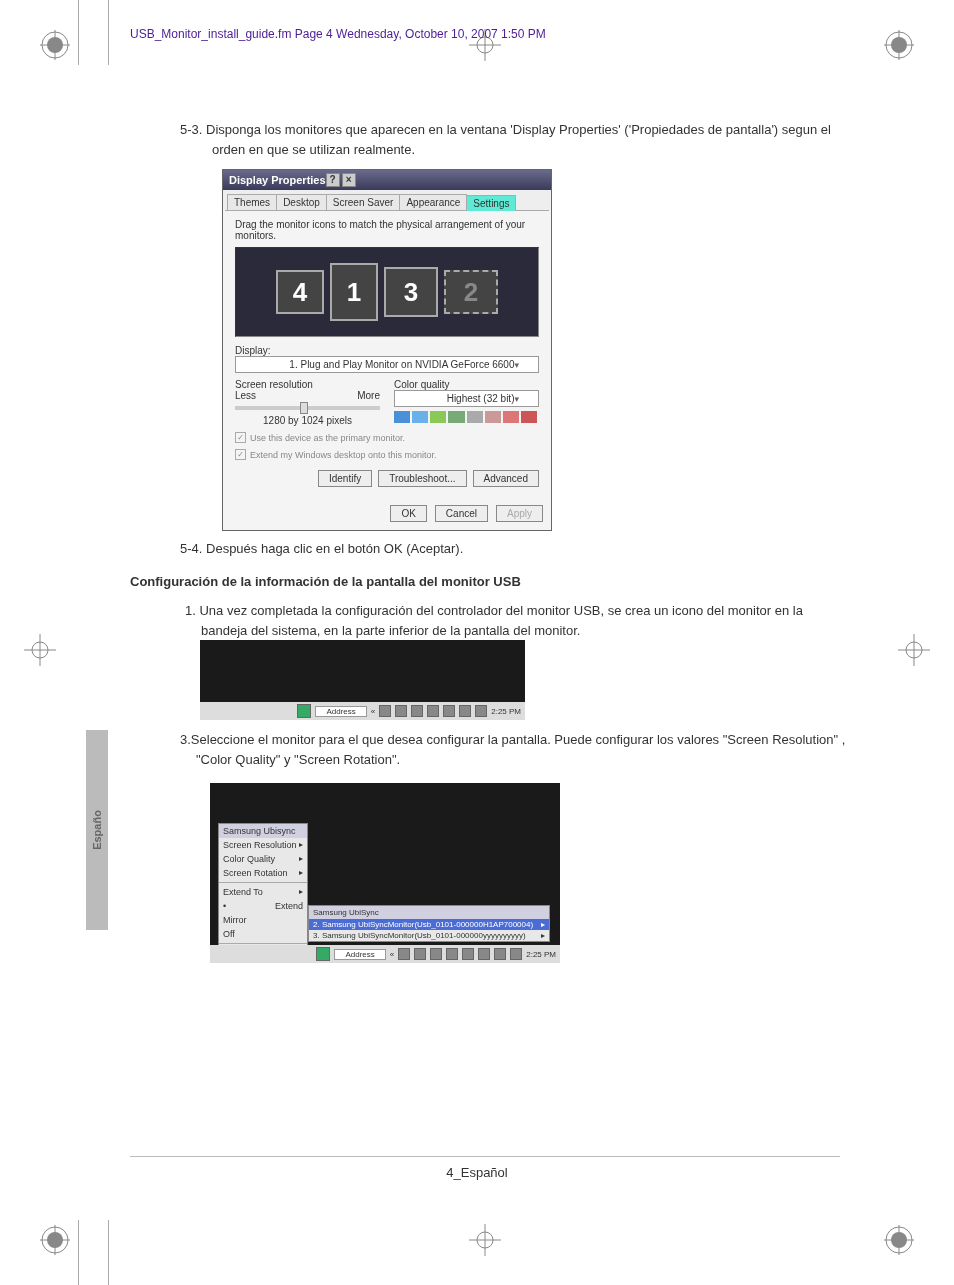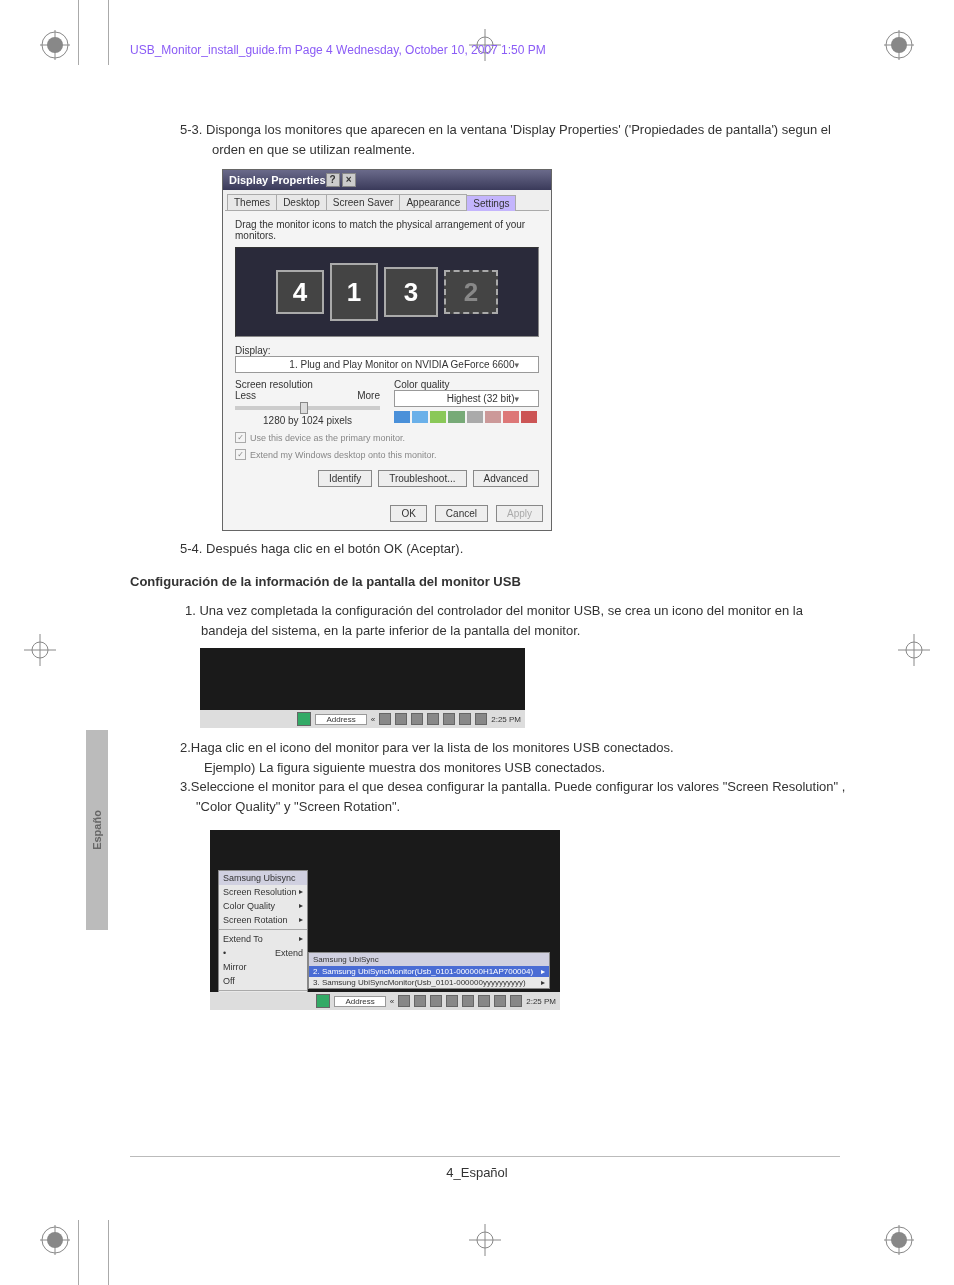--- a/index.html
+++ b/index.html
@@ -33,24 +33,24 @@
     .reg-mb { bottom: 25px; left: 465px; width: 40px; height: 40px; }
     
     .crop-line-v { position:absolute; width:1px; background:#aaa; }
     .cv1 { left:78px; top:0; height:65px; }
     .cv2 { left:108px; top:0; height:65px; }
     .cv3 { left:78px; bottom:0; height:65px; }
     .cv4 { left:108px; bottom:0; height:65px; }
     
     .header-bar {
       position: absolute;
-      top: 43px;
+      top: 27px;
       left: 130px;
       font-size: 12px;
-      color: #8b5cf6;
+      color: #4c1d95;
     }
     
     .side-tab {
       position: absolute;
       left: 86px;
       top: 730px;
       width: 22px;
       height: 200px;
       background: #bbb;
     }
@@ -82,21 +82,21 @@
       font-size: 13px;
       margin-left: 50px;
       margin-top: 8px;
       margin-bottom: 18px;
     }
     .section-title {
       font-weight: bold;
       font-size: 13px;
       margin-bottom: 12px;
     }
-    .step-1 { font-size:13px; line-height:1.5; margin-left:55px; padding-left:16px; text-indent:-16px; margin-bottom:8px; }
+    .step-1 { font-size:13px; line-height:1.5; margin-left:55px; padding-left:16px; text-indent:-16px; }
     .step-2, .step-3 { font-size:13px; line-height:1.5; margin-left:50px; padding-left:16px; text-indent:-16px;}
     .step-2 .sub, .step-3 .sub { display:block; text-indent:0; padding-left:8px;}
     
     .dialog-dp {
       width: 330px;
       margin-left: 92px;
       border: 1px solid #666;
       background: #f4f4f4;
       font-size: 10px;
       margin-bottom: 10px;
@@ -117,21 +117,21 @@
       display:flex; align-items:center; justify-content:center;
       font-size:10px; line-height:1; color:#333;
     }
     .tabs {
       display:flex; padding: 4px 12px 0 4px; background:#eee;
     }
     .tab {
       border:1px solid #aaa; border-bottom:none;
       padding:2px 6px; font-size:10px; background:#e8e8e8; margin-right:-1px;
     }
-    .tab.active { background:#c4b5fd; font-weight:normal; position:relative; top:1px; }
+    .tab.active { background:#5eead4; font-weight:normal; position:relative; top:1px; }
     .dialog-body {
       padding: 8px 10px 10px 10px;
       background:#f4f4f4;
       border-top:1px solid #aaa;
       margin:0 2px;
     }
     .drag-text { font-size:10px; margin-bottom:6px; }
     .monitor-area {
       background:#2a2a3a; height:90px; border:1px inset #888;
       display:flex; align-items:center; justify-content:center; gap:6px;
@@ -397,24 +397,20 @@
         <div class="tray-icon"></div>
         <div class="tray-icon"></div>
         <div class="tray-icon"></div>
         <div class="tray-icon"></div>
         <div class="tray-icon"></div>
         <div class="tray-icon"></div>
         <span>2:25 PM</span>
       </div>
     </div>
 
-    <div class="step-2">
-      <span>2.</span><span>Haga clic en el icono del monitor para ver la lista de los monitores USB conectados.</span>
-      <span class="sub">Ejemplo) La figura siguiente muestra dos monitores USB conectados.</span>
-    </div>
     <div class="step-3">
       <span>3.</span><span>Seleccione el monitor para el que desea configurar la pantalla. Puede configurar los valores "Screen Resolution" , "Color Quality" y "Screen Rotation".</span>
     </div>
 
     <div style="height:14px"></div>
 
     <div class="context-ss">
       <div class="ctx-menu">
         <div class="ctx-title">Samsung Ubisync</div>
         <div class="ctx-item">

